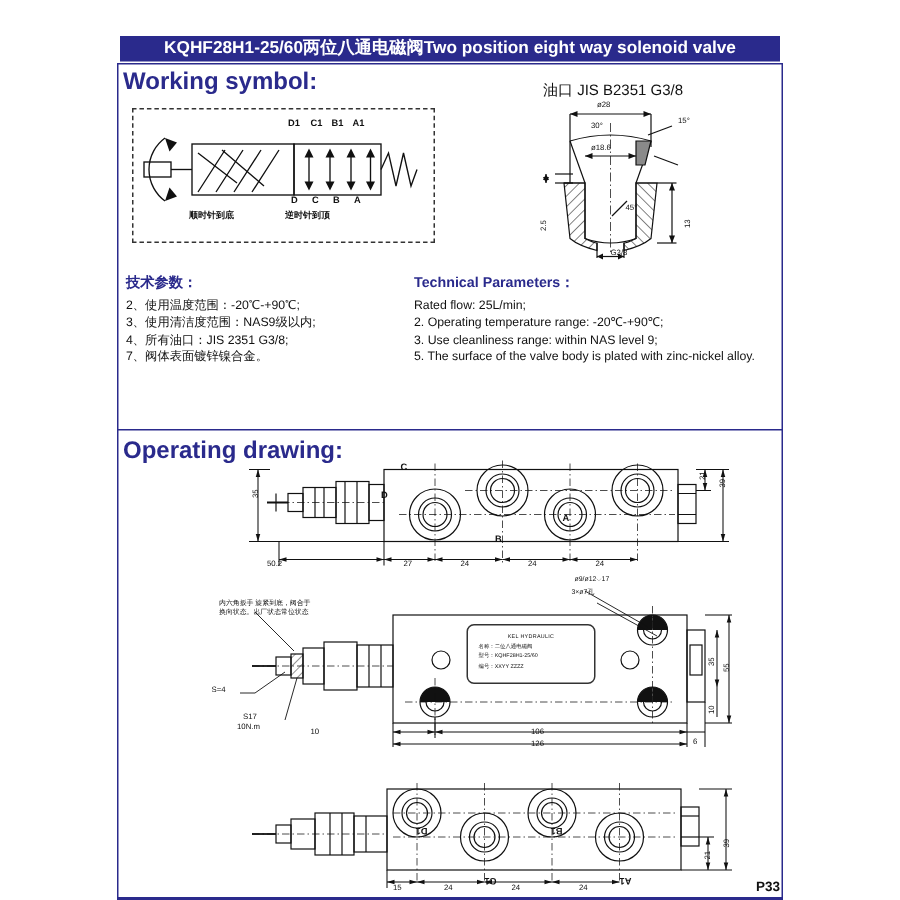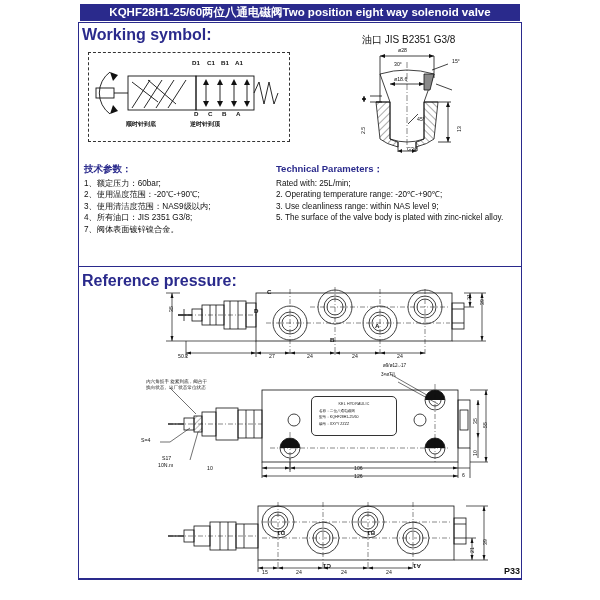--- a/index.html
+++ b/index.html
@@ -1,17 +1,17 @@
 <!DOCTYPE html>
 <html><head>
 <meta charset="utf-8">
 <style>
   html,body{margin:0;padding:0;background:#fff;}
   body{width:600px;height:600px;font-family:"Liberation Sans",sans-serif;color:#000;overflow:hidden;}
-  .page{position:relative;width:600px;height:476px;box-sizing:border-box;}
+  .page{position:relative;width:600px;height:476px;box-sizing:border-box;margin-top:20px;}
 
   
   .titlebar{position:absolute;left:80px;top:4px;width:440px;height:17px;background:#2a2a8c;
             color:#fff;font-weight:bold;font-size:11.5px;line-height:17px;text-align:center;
             white-space:nowrap;overflow:hidden;}
   .secthead{position:absolute;color:#2a2a8c;font-weight:bold;font-size:16px;}
   #working-symbol-head{left:82px;top:26px;}
   #ref-draw-head{left:82px;top:272px;}
   #oilport-head{left:362px;top:33px;color:#111;font-weight:normal;font-size:10px;}
 
@@ -64,21 +64,21 @@
   <div class="titlebar">KQHF28H1-25/60两位八通电磁阀Two position eight way solenoid valve</div>
 
   <div class="frame" id="frame-top"></div>
   <div class="frame" id="frame-left"></div>
   <div class="frame" id="frame-right"></div>
   <div class="frame" id="frame-mid"></div>
   <div class="frame" id="frame-bot"></div>
 
   <div class="secthead" id="working-symbol-head">Working symbol:</div>
   <div class="secthead" id="oilport-head">油口 JIS B2351 G3/8</div>
-  <div class="secthead" id="ref-draw-head">Reference pressure:</div>
+  <div class="secthead" id="ref-draw-head">Operating drawing:</div>
 
   <div id="symbol-box"></div>
   <svg class="vsvg" id="svg-symbol" style="left:88px;top:52px;" width="200" height="88" viewBox="0 0 200 88">
     <g stroke="#111" fill="none" stroke-width="0.9">
 
       <path d="M22,20 A26,26 0 0 0 22,62" stroke-width="0.9"></path>
       <polygon points="22,20 30,23 25,29" fill="#111" stroke="none"></polygon>
       <polygon points="22,62 25,53 30,59" fill="#111" stroke="none"></polygon>
 
       <rect x="8" y="36" width="18" height="10"></rect>
@@ -184,30 +184,29 @@
   <div class="dim" style="left:394px;top:61px;">30°</div>
   <div class="dim" style="left:452px;top:58px;">15°</div>
   <div class="dim" style="left:394px;top:76px;">ø18.6</div>
   <div class="dim" style="left:417px;top:116px;">45°</div>
   <div class="dimv" style="left:456px;top:132px;">13</div>
   <div class="dimv" style="left:360px;top:134px;">2.5</div>
   <div class="dim" style="left:407px;top:146px;">G3/8</div>
 
   <div class="params" id="params-cn">
     <span class="phead">技术参数：</span>
-    <span class="pline">1、额定压力：60bar;</span>
     <span class="pline">2、使用温度范围：-20℃-+90℃;</span>
     <span class="pline">3、使用清洁度范围：NAS9级以内;</span>
     <span class="pline">4、所有油口：JIS 2351 G3/8;</span>
     <span class="pline">7、阀体表面镀锌镍合金。</span>
   </div>
 
   <div class="params" id="params-en">
     <span class="phead">Technical Parameters：</span>
-    <span class="pline">   Rated with: 25L/min;</span>
+    <span class="pline">   Rated flow: 25L/min;</span>
     <span class="pline">2. Operating temperature range: -20℃-+90℃;</span>
     <span class="pline">3. Use cleanliness range: within NAS level 9;</span>
     <span class="pline">5. The surface of the valve body is plated with zinc-nickel alloy.</span>
   </div>
 
   <svg class="vsvg" id="svg-view-top" style="left:150px;top:283px;" width="340" height="78" viewBox="0 0 340 78">
     <g stroke="#111" fill="none" stroke-width="0.8">
 
       <rect x="42" y="26" width="10" height="12"></rect>
       <rect x="52" y="22" width="22" height="20"></rect>

